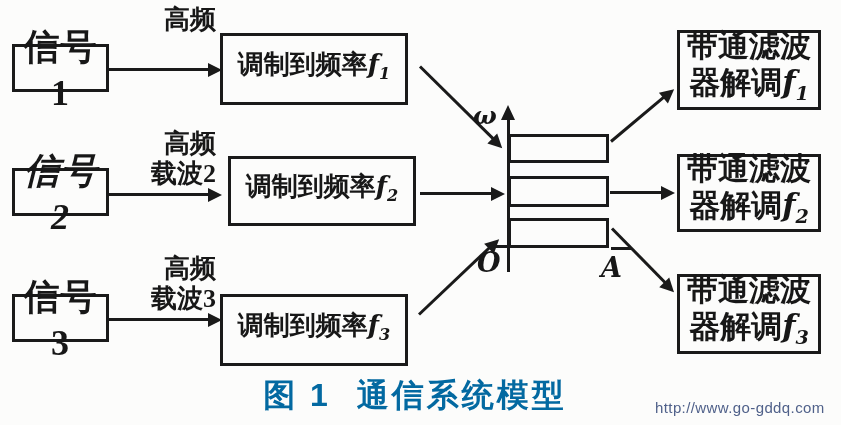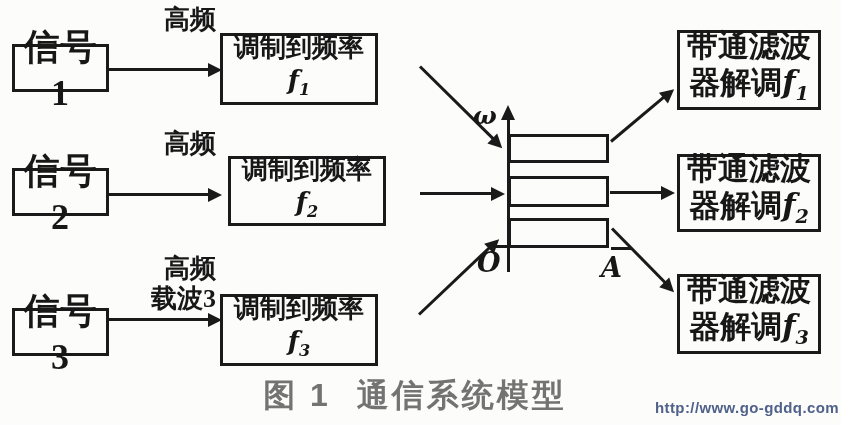--- a/index.html
+++ b/index.html
@@ -7,21 +7,21 @@
     position:relative;width:841px;height:425px;background:#fcfcfb;
     font-family:"Liberation Serif","DejaVu Serif",serif;color:#171717;
     overflow:hidden;
   }
   .box{
     position:absolute;border:3px solid #1a1a1a;background:transparent;
     display:flex;flex-direction:column;align-items:center;justify-content:center;
     text-align:center;box-sizing:border-box;
   }
   .signal-box{width:97px;height:48px;left:12px;font-size:36px;font-weight:600;letter-spacing:1px;align-items:flex-end;}
-  .mod-box{left:220px;width:158px;font-size:26px;font-weight:600;line-height:33px;}
+  .mod-box{left:220px;width:188px;font-size:26px;font-weight:600;line-height:33px;}
   .filter-box{left:677px;width:144px;font-size:31px;font-weight:600;line-height:36px;}
   .carrier{
     position:absolute;left:110px;width:106px;text-align:right;
     font-size:26px;font-weight:600;line-height:30px;
   }
   .math{font-style:italic;font-family:"DejaVu Serif",serif;font-weight:600;}
   sub{font-size:0.62em;}
   
   .arr{position:absolute;height:3px;background:#1a1a1a;transform-origin:left center;}
   .arr::after{
@@ -39,26 +39,26 @@
   .spec-rect{position:absolute;left:508px;width:101px;border:3px solid #1a1a1a;box-sizing:border-box;background:transparent;}
   .baseline-ext{position:absolute;left:492px;top:245px;width:17px;height:3px;background:#1a1a1a;}
   .omega{position:absolute;left:473px;top:101px;font-size:25px;font-weight:700;}
   .origin{position:absolute;left:477px;top:247px;font-size:27px;font-weight:700;}
   .aband-bar{position:absolute;left:611px;top:247px;width:20px;height:3px;background:#1a1a1a;}
   .aband{position:absolute;left:601px;top:252px;font-size:27px;font-weight:700;}
   
   .caption{
     position:absolute;left:200px;top:374px;width:430px;text-align:center;
     font-family:"Liberation Sans","DejaVu Sans",sans-serif;font-weight:700;
-    font-size:32px;letter-spacing:3px;color:#737373;
+    font-size:32px;letter-spacing:3px;color:#0369a1;
   }
   .caption .gap{display:inline-block;width:26px;}
   .watermark{
     position:absolute;left:655px;top:399px;
-    font-family:"Liberation Sans","DejaVu Sans",sans-serif;font-weight:700;
+    font-family:"Liberation Sans","DejaVu Sans",sans-serif;font-weight:400;
     font-size:15px;color:#50618a;letter-spacing:0.4px;
   }
 </style>
 </head>
 <body>
 
 <div class="canvas">
 
   <div class="box signal-box" style="top:44px;">
     <span>信号1</span>
@@ -70,38 +70,39 @@
   <div class="box mod-box" style="top:33px;height:72px;">
     <div><span>调制到频率</span><span class="math">f</span><sub class="math">1</sub></div>
   </div>
   <div class="arr" style="left:420px;top:65px;width:103px;transform:rotate(44.6deg);"></div>
   <div class="arr" style="left:611px;top:140px;width:69px;transform:rotate(-40deg);"></div>
   <div class="box filter-box" style="top:30px;height:80px;">
     <div>带通滤波</div>
     <div><span>器解调</span><span class="math">f</span><sub class="math">1</sub></div>
   </div>
 
-  <div class="box signal-box" style="top:168px;">
+  <div class="box signal-box" style="top:168px;font-style:italic;">
     <span>信号2</span>
   </div>
   <div class="carrier" style="top:129px;">
     <div>高频</div>
+    <div>载波2</div>
   </div>
   <div class="arr" style="left:109px;top:193px;width:100px;"></div>
   <div class="box mod-box" style="top:156px;height:70px;margin-left:8px;">
     <div><span>调制到频率</span><span class="math">f</span><sub class="math">2</sub></div>
   </div>
   <div class="arr" style="left:420px;top:192px;width:72px;"></div>
   <div class="arr" style="left:610px;top:191px;width:52px;"></div>
   <div class="box filter-box" style="top:154px;height:78px;">
     <div>带通滤波</div>
     <div><span>器解调</span><span class="math">f</span><sub class="math">2</sub></div>
   </div>
 
-  <div class="box signal-box" style="top:308px;">
+  <div class="box signal-box" style="top:294px;">
     <span>信号3</span>
   </div>
   <div class="carrier" style="top:254px;">
     <div>高频</div>
     <div>载波3</div>
   </div>
   <div class="arr" style="left:109px;top:318px;width:100px;"></div>
   <div class="box mod-box" style="top:282px;height:72px;margin-top:12px;">
     <div><span>调制到频率</span><span class="math">f</span><sub class="math">3</sub></div>
   </div>

